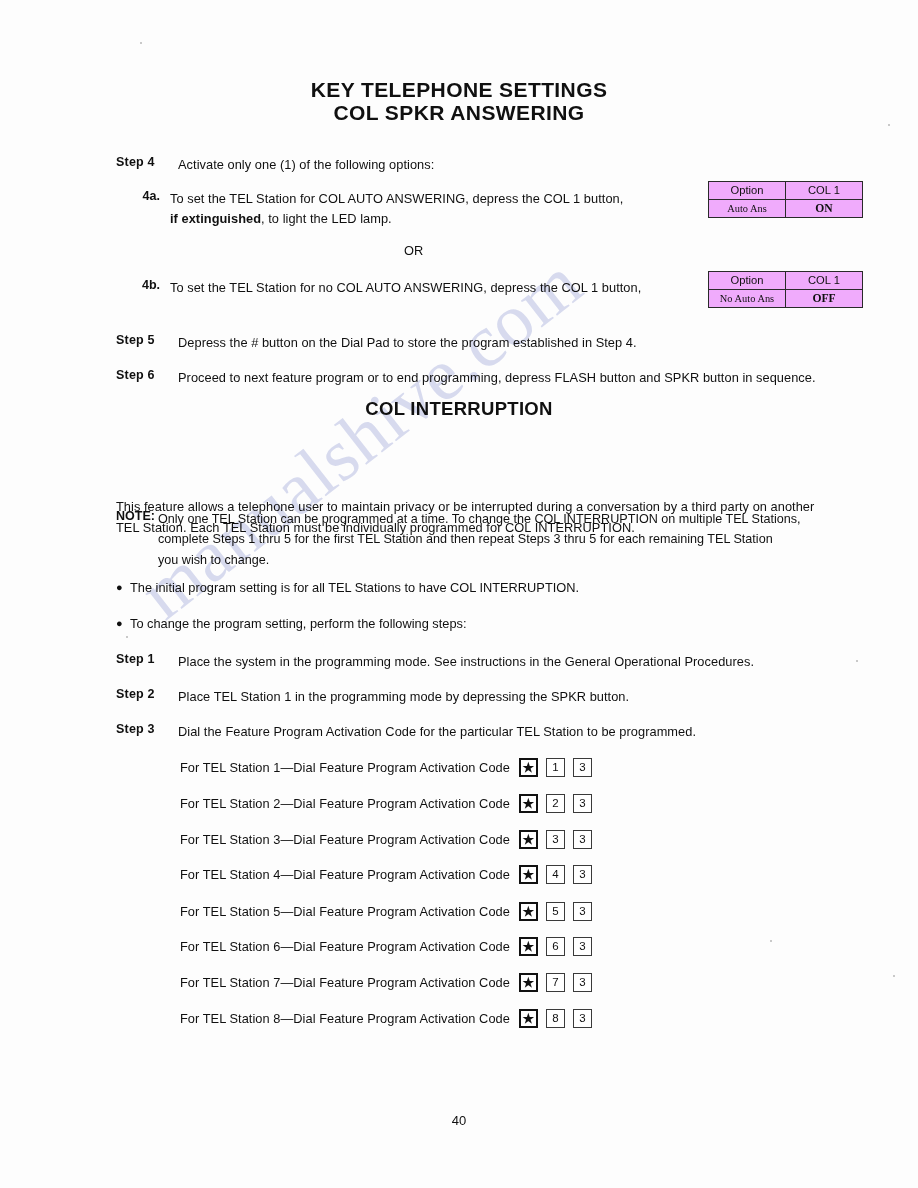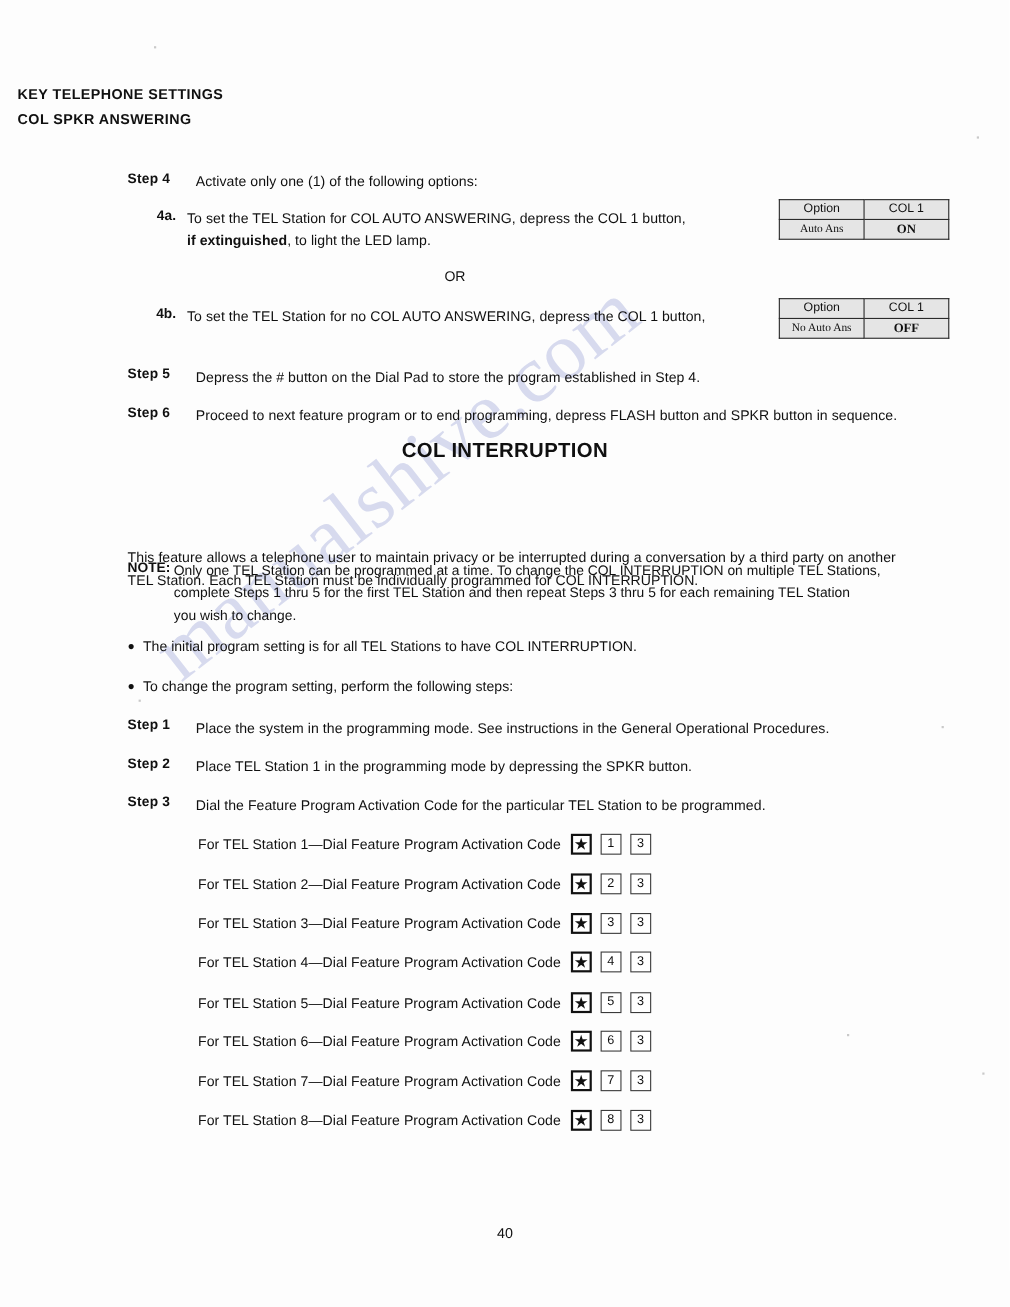--- a/index.html
+++ b/index.html
@@ -36,24 +36,24 @@
     pointer-events: none;
     user-select: none;
     z-index: 0;
   }
 
   #content { position: relative; z-index: 2; }
 
   
   .doc-title {
     position: absolute;
-    left: 16px; right: 0;
-    text-align: left;
-    font-weight: bold;
-    font-size: 13px;
+    left: 0; right: 0;
+    text-align: center;
+    font-weight: bold;
+    font-size: 21px;
     letter-spacing: .4px;
   }
   #title-line1 { top: 78px; }
   #title-line2 { top: 101px; }
 
   .section-title {
     position: absolute;
     left: 0; right: 0;
     text-align: center;
     font-weight: bold;
@@ -91,21 +91,21 @@
     top: 243px;
     left: 404px;
     font-size: 12.8px;
   }
 
   
   .opt-table {
     position: absolute;
     border-collapse: collapse;
     border: 1.3px solid #2a2a2a;
-    background: #e5e5e5;
+    background: #f0abfc;
   }
   .opt-table td {
     border: 1.1px solid #2a2a2a;
     text-align: center;
     font-size: 11.2px;
     padding: 1px 2px;
     height: 15px;
     line-height: 15px;
   }
   .opt-table td.c-left  { width: 72px; }

